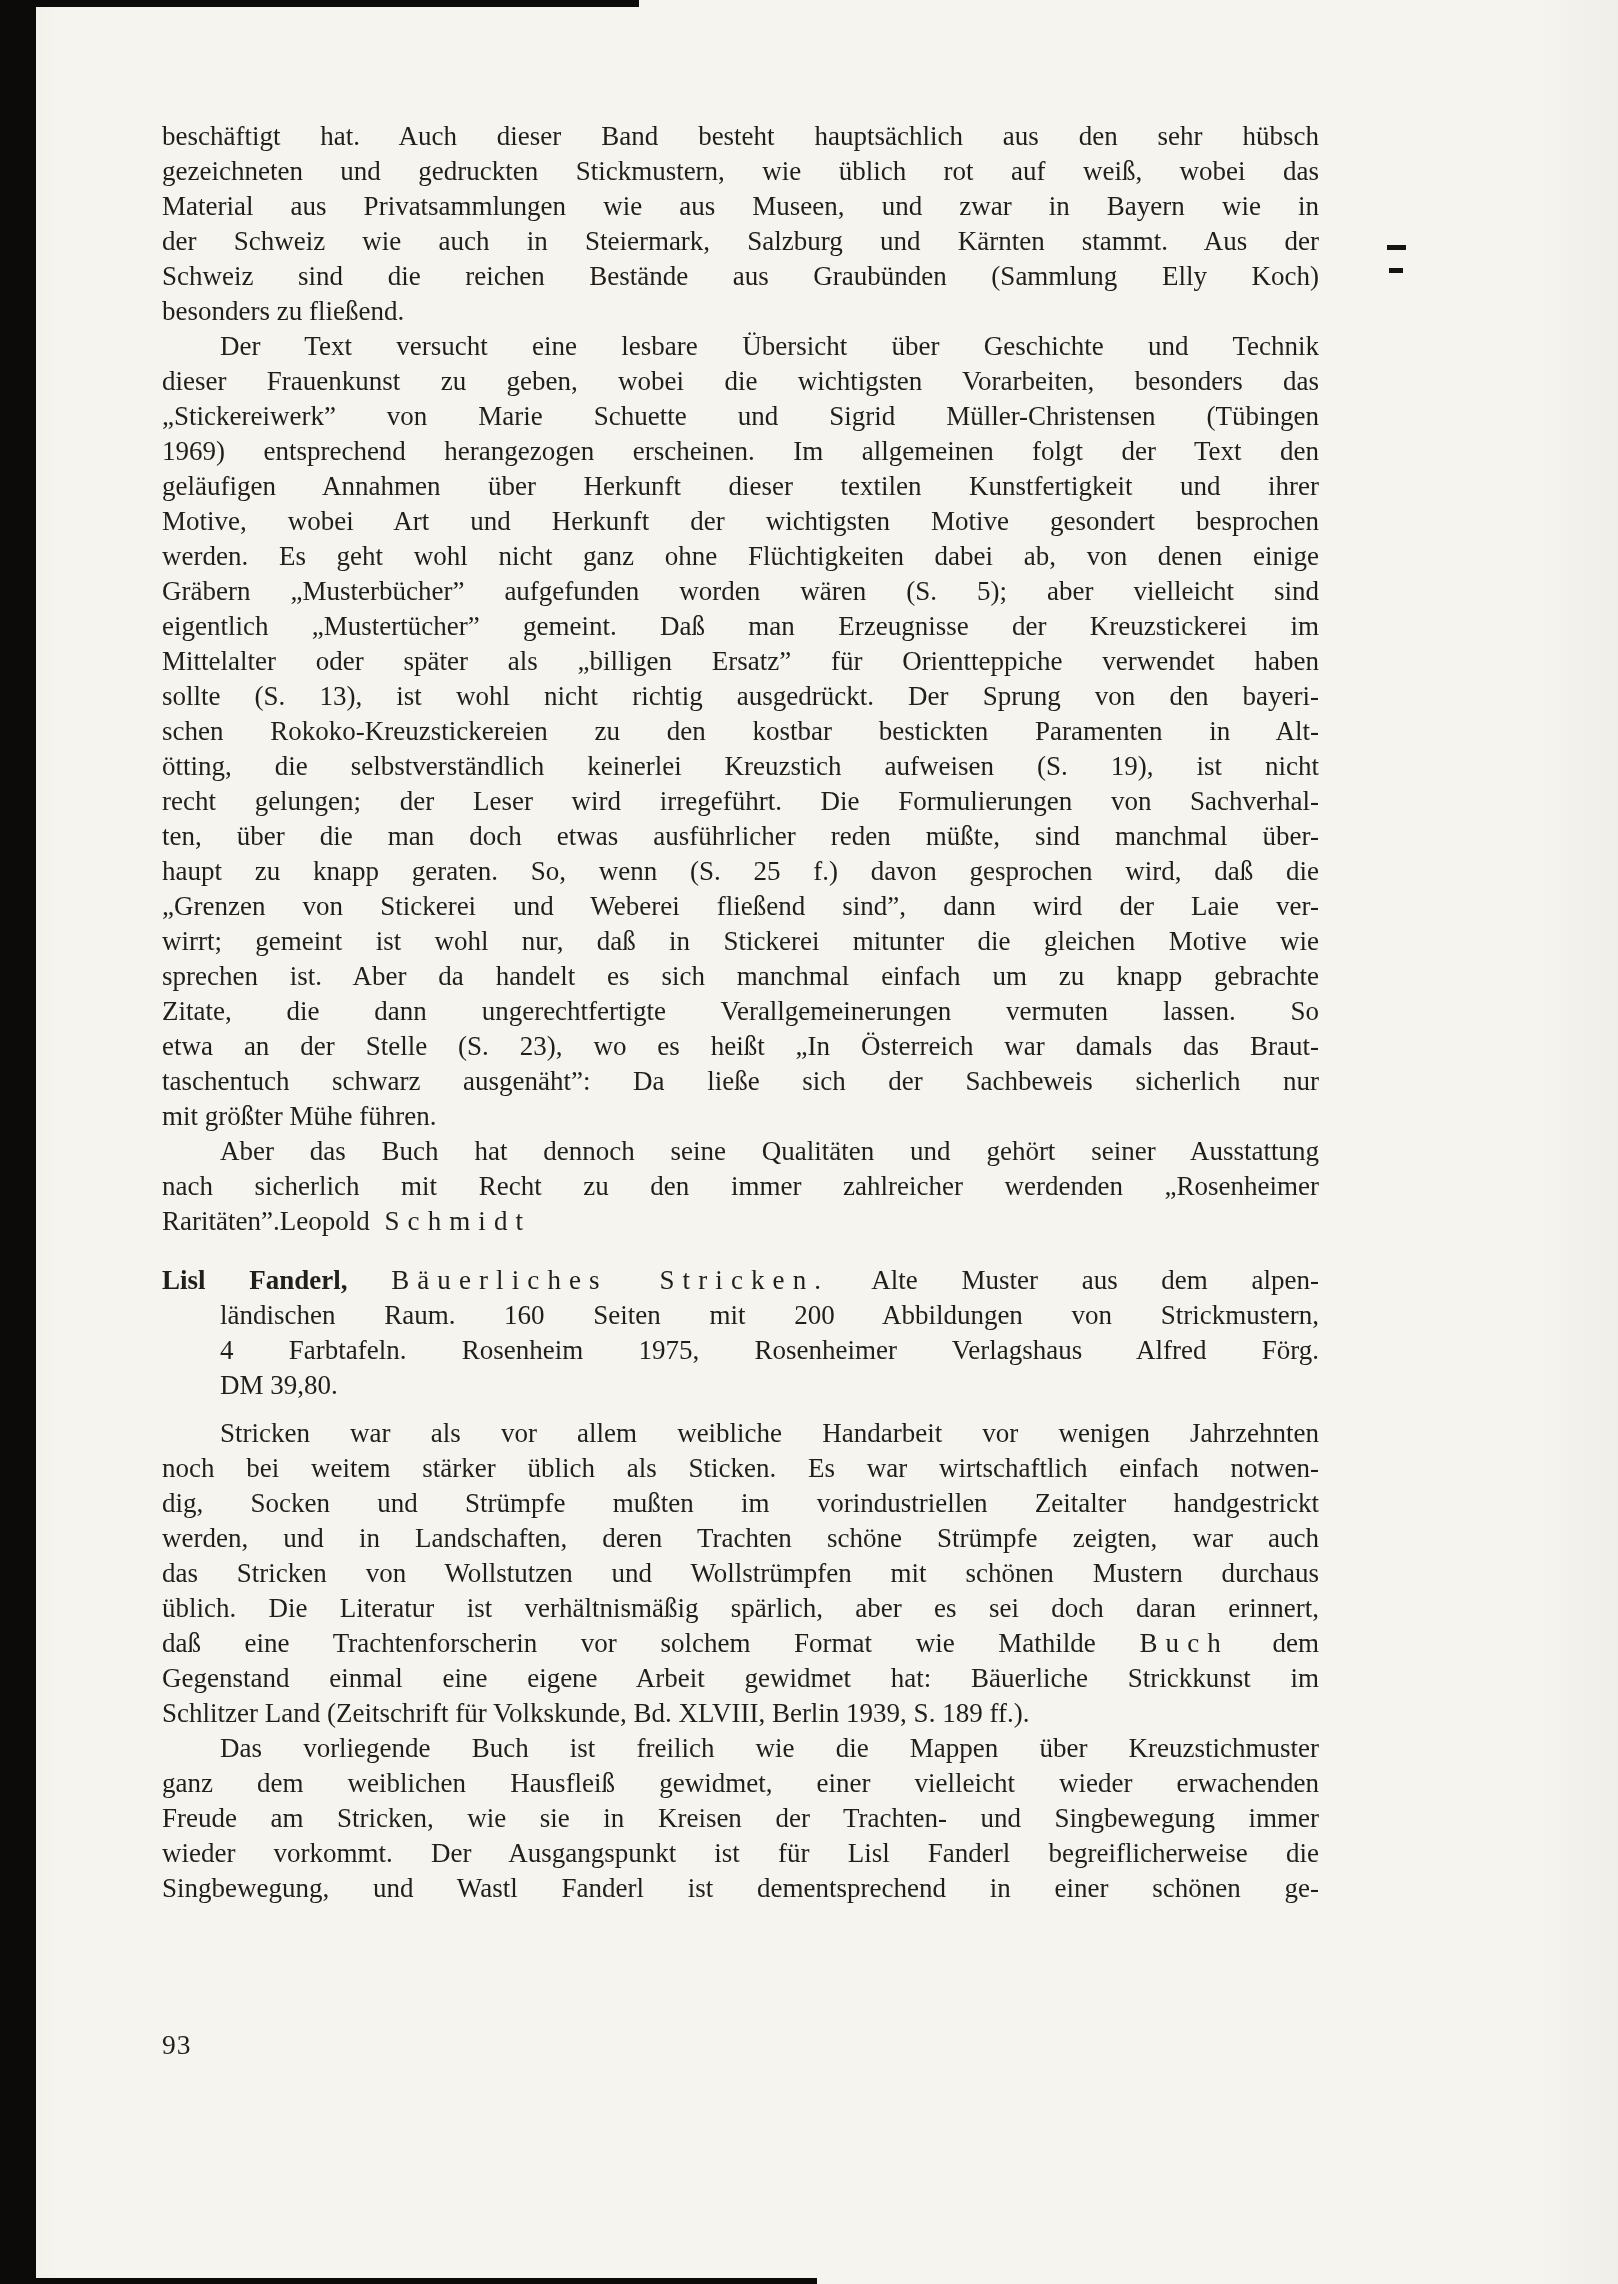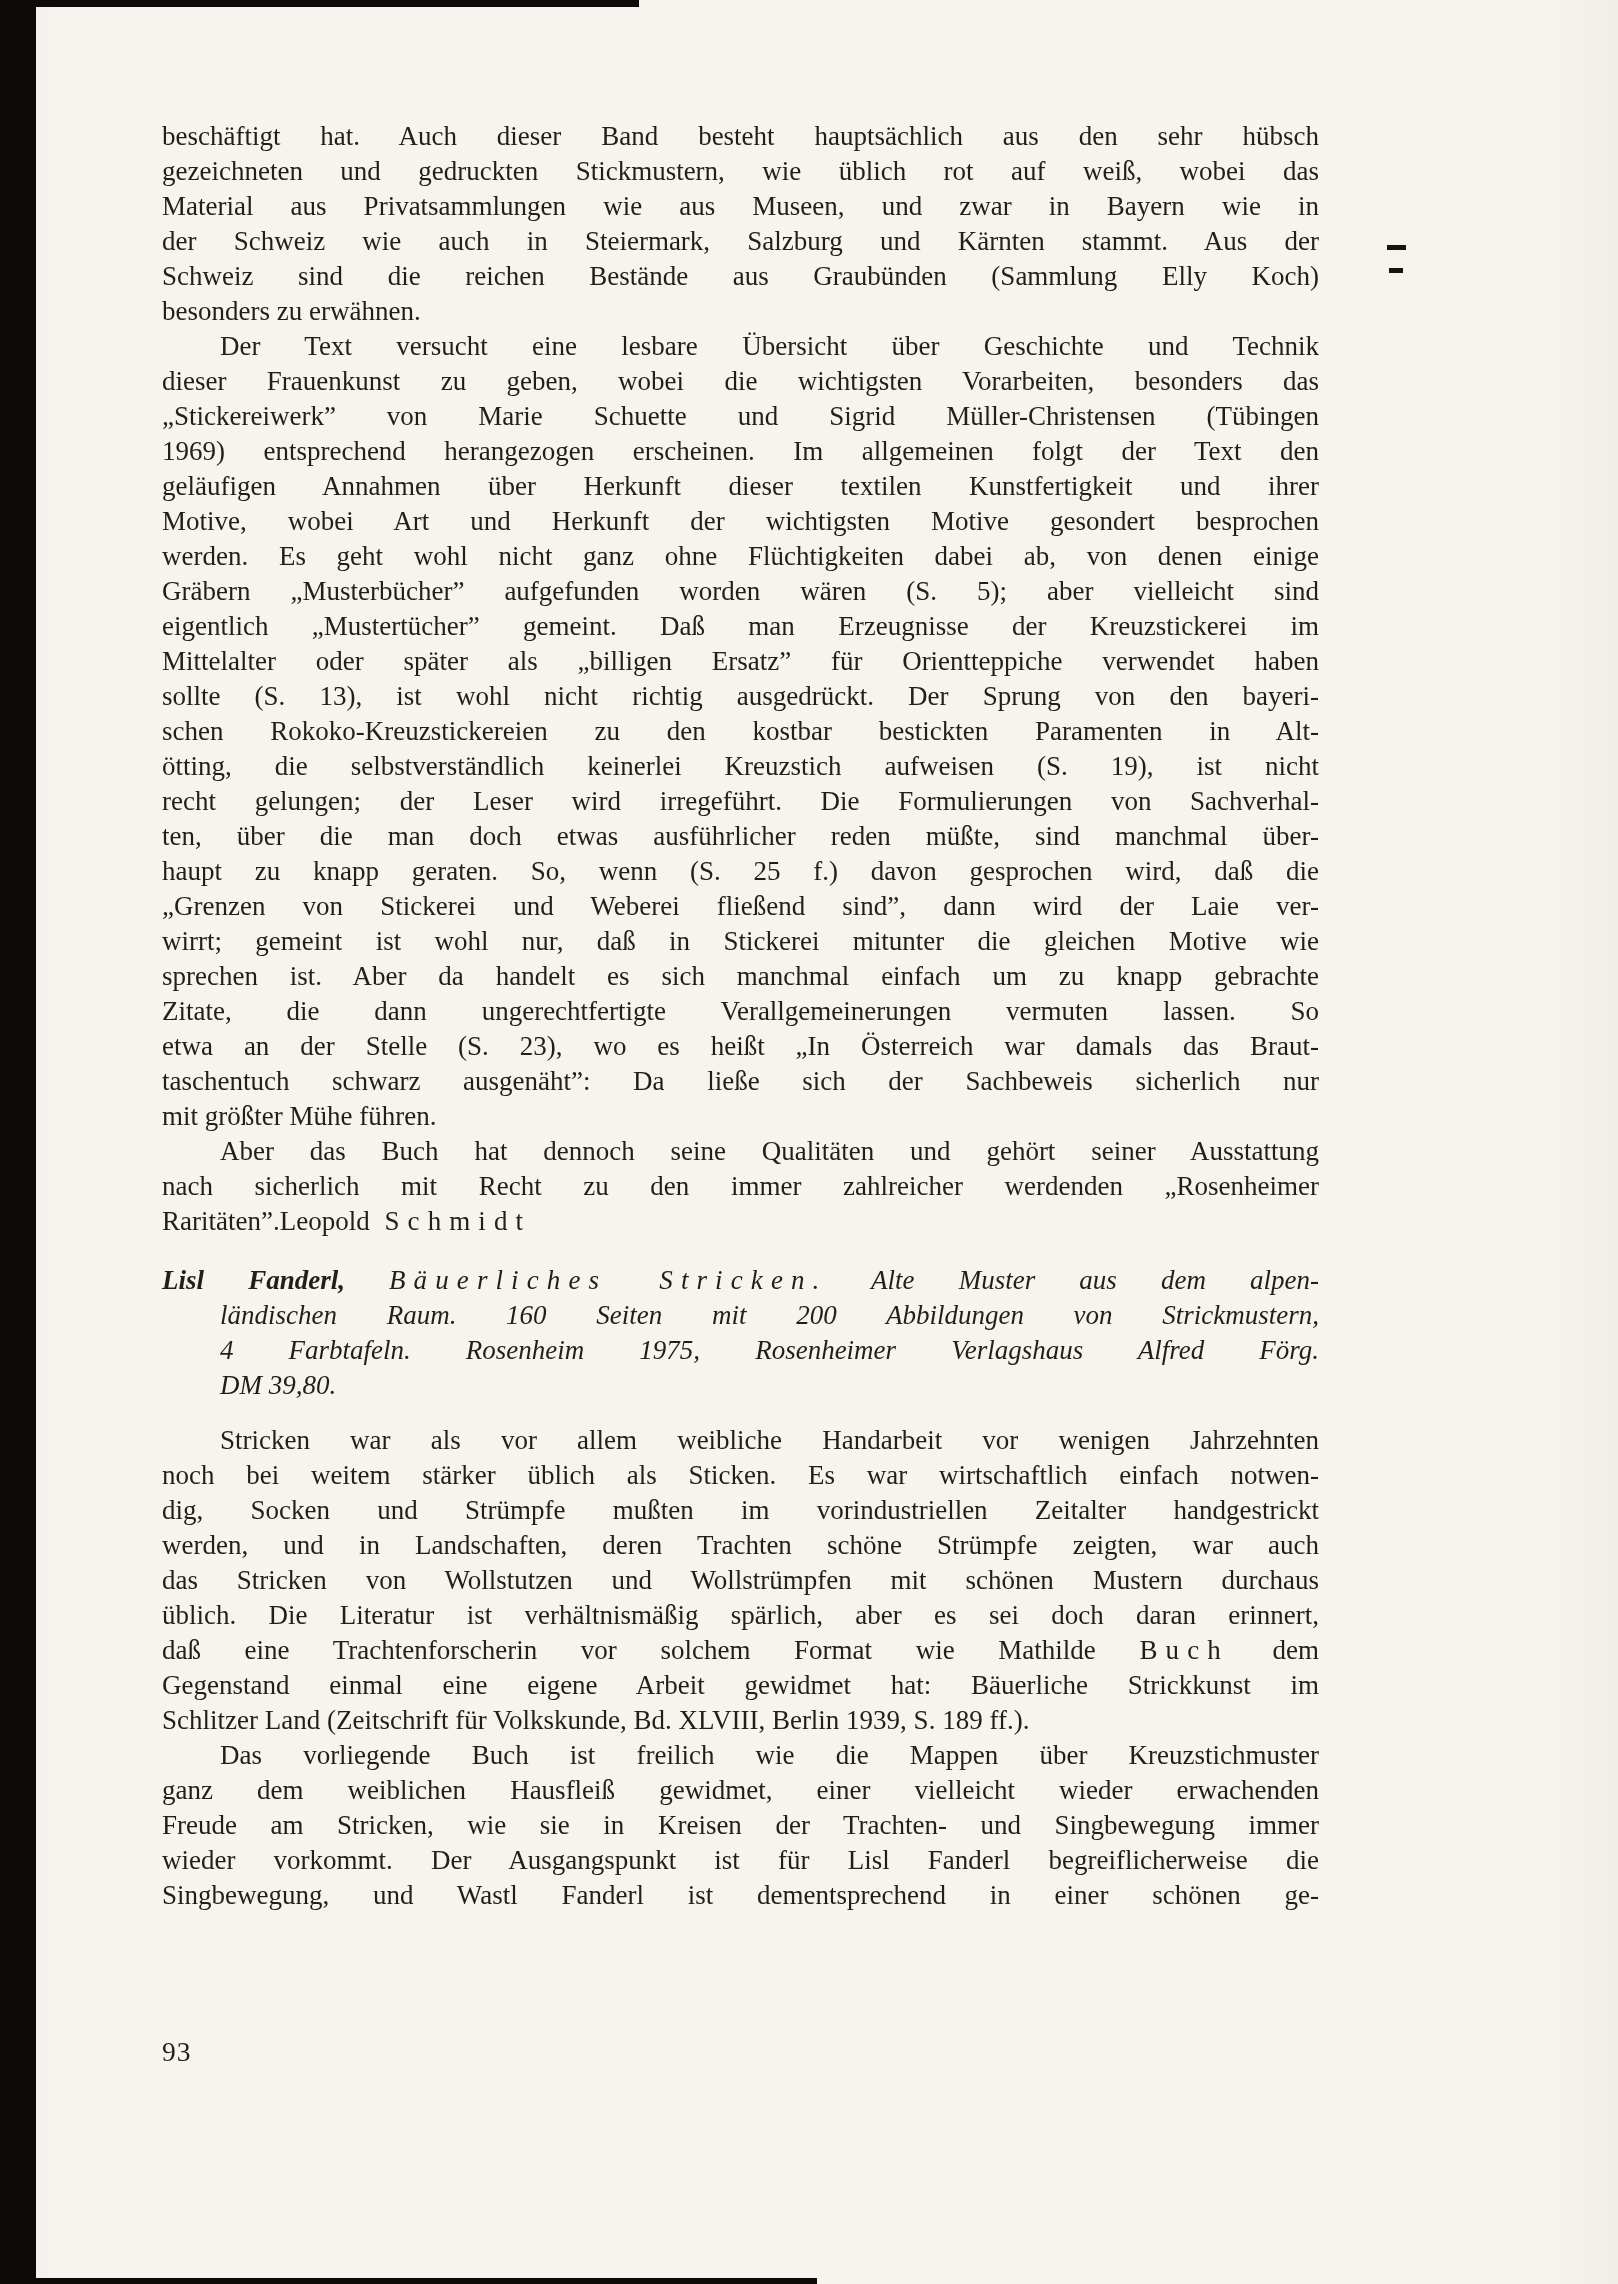--- a/index.html
+++ b/index.html
@@ -27,21 +27,21 @@
     line-height: 35px;
   }
   .line {
     text-align: justify;
     text-align-last: justify;
     text-justify: inter-word;
   }
   .line.end { text-align-last: left; }
   .line.indent { text-indent: 58px; }
   .line.hang { padding-left: 58px; }
-  .head { margin-top: 24px; margin-bottom: 20px; font-style: italic; }
+  .head { margin-top: 24px; margin-bottom: 13px; }
   .bold { font-weight: bold; }
   .sperr { letter-spacing: 0.30em; }
   .line-row {
     display: flex;
     justify-content: flex-start;
     align-items: baseline;
   }
   .signature { white-space: nowrap; }
   .sig-name { margin-left: 8px; }
   .page-number {
@@ -71,21 +71,21 @@
   <main class="text-column">
 
     <section>
 
       <div class="para">
         <div class="line">beschäftigt hat. Auch dieser Band besteht hauptsächlich aus den sehr hübsch</div>
         <div class="line">gezeichneten und gedruckten Stickmustern, wie üblich rot auf weiß, wobei das</div>
         <div class="line">Material aus Privatsammlungen wie aus Museen, und zwar in Bayern wie in</div>
         <div class="line">der Schweiz wie auch in Steiermark, Salzburg und Kärnten stammt. Aus der</div>
         <div class="line">Schweiz sind die reichen Bestände aus Graubünden (Sammlung Elly Koch)</div>
-        <div class="line end">besonders zu erwähnen.</div>
+        <div class="line end">besonders zu fließend.</div>
       </div>
 
       <div class="para">
         <div class="line indent">Der Text versucht eine lesbare Übersicht über Geschichte und Technik</div>
         <div class="line">dieser Frauenkunst zu geben, wobei die wichtigsten Vorarbeiten, besonders das</div>
         <div class="line">„Stickereiwerk” von Marie Schuette und Sigrid Müller-Christensen (Tübingen</div>
         <div class="line">1969) entsprechend herangezogen erscheinen. Im allgemeinen folgt der Text den</div>
         <div class="line">geläufigen Annahmen über Herkunft dieser textilen Kunstfertigkeit und ihrer</div>
         <div class="line">Motive, wobei Art und Herkunft der wichtigsten Motive gesondert besprochen</div>
         <div class="line">werden. Es geht wohl nicht ganz ohne Flüchtigkeiten dabei ab, von denen einige</div>

